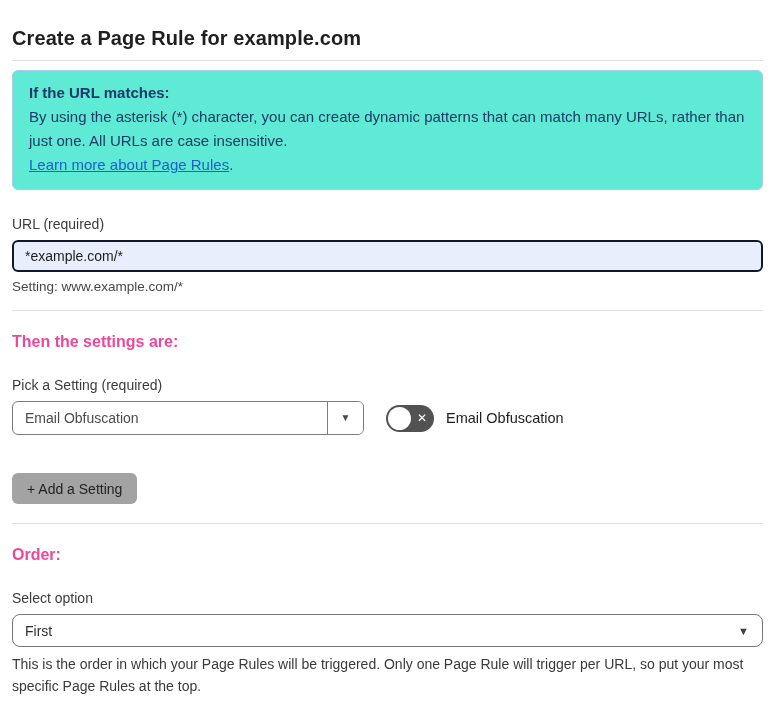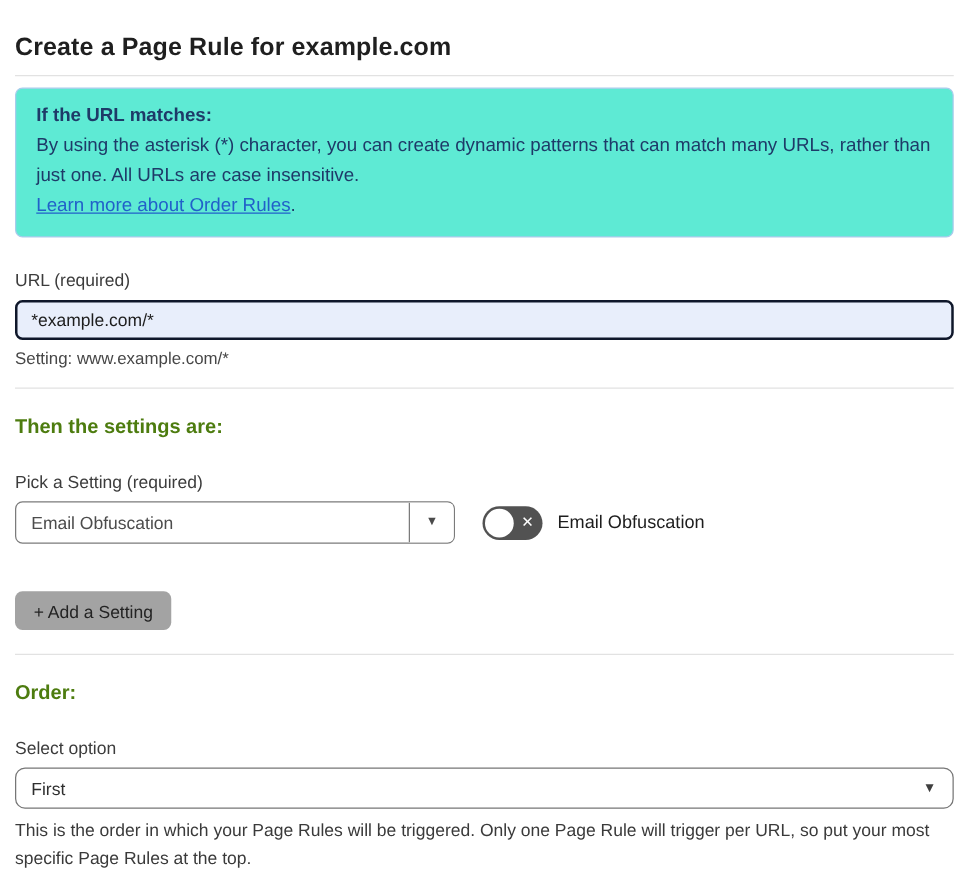--- a/index.html
+++ b/index.html
@@ -69,21 +69,21 @@
   }
   .section-divider {
     border-bottom: 1px solid #e2e2e2;
   }
   .div-1 { margin-top: 16px; }
   .div-2 { margin-top: 19px; }
   .div-3 { margin-top: 21px; }
   .section-heading {
     font-size: 16px;
     font-weight: 700;
-    color: #4d7c0f;
+    color: #ec4899;
     margin-top: 22px;
   }
   .setting-row {
     display: flex;
     align-items: center;
     margin-top: 0;
   }
   .dropdown {
     display: flex;
     width: 352px;
@@ -200,21 +200,21 @@
 <body>
 
 <div class="page">
 
   <h1 class="page-title">Create a Page Rule for example.com</h1>
   <div class="title-divider"></div>
 
   <div class="info-box">
     <div class="info-heading">If the URL matches:</div>
     <div>By using the asterisk (*) character, you can create dynamic patterns that can match many URLs, rather than just one. All URLs are case insensitive.</div>
-    <div><a class="info-link">Learn more about Order Rules</a><span class="info-link-suffix">.</span></div>
+    <div><a class="info-link">Learn more about Page Rules</a><span class="info-link-suffix">.</span></div>
   </div>
 
   <div class="field-label">URL (required)</div>
   <input class="url-input" type="text" value="*example.com/*" style="">
   <div class="example-text">Setting: www.example.com/*</div>
 
   <div class="section-divider div-1"></div>
 
   <h2 class="section-heading">Then the settings are:</h2>
 

